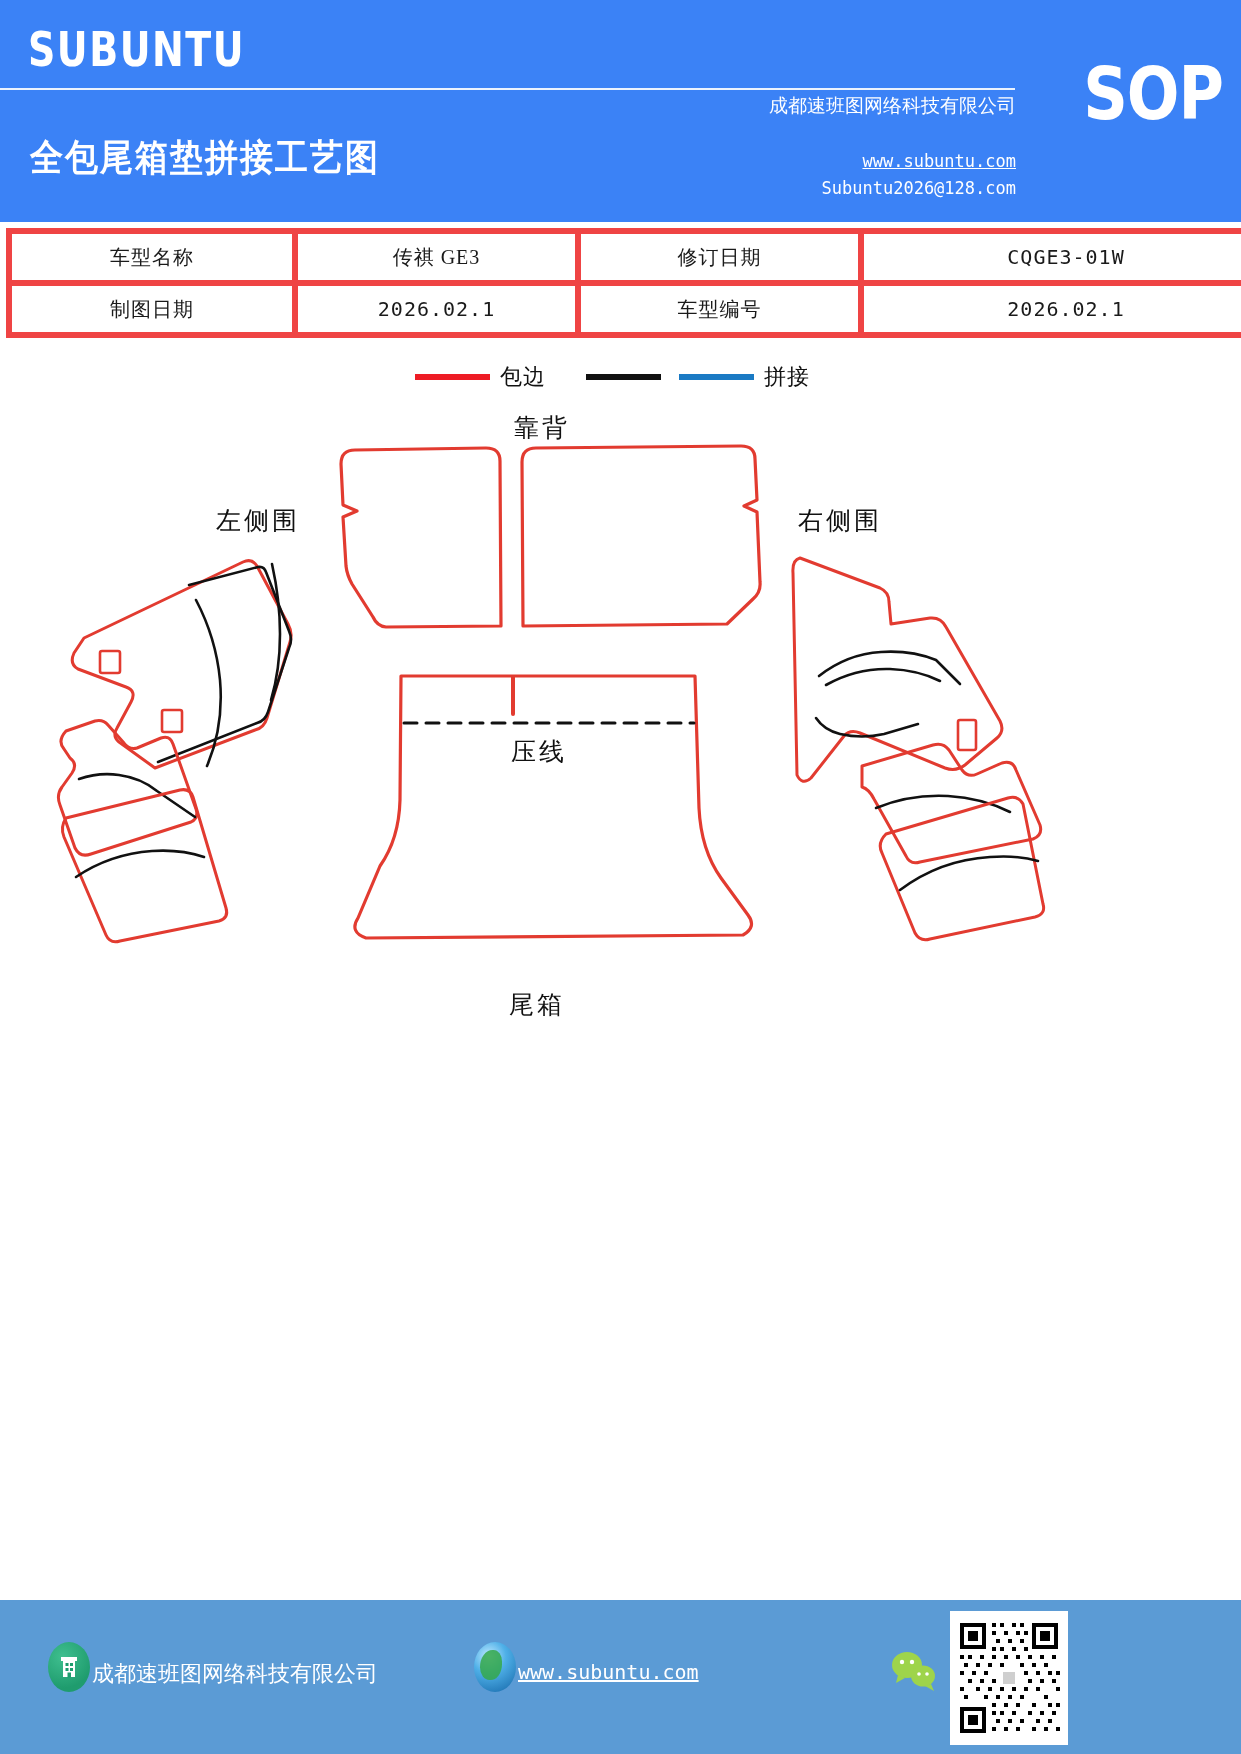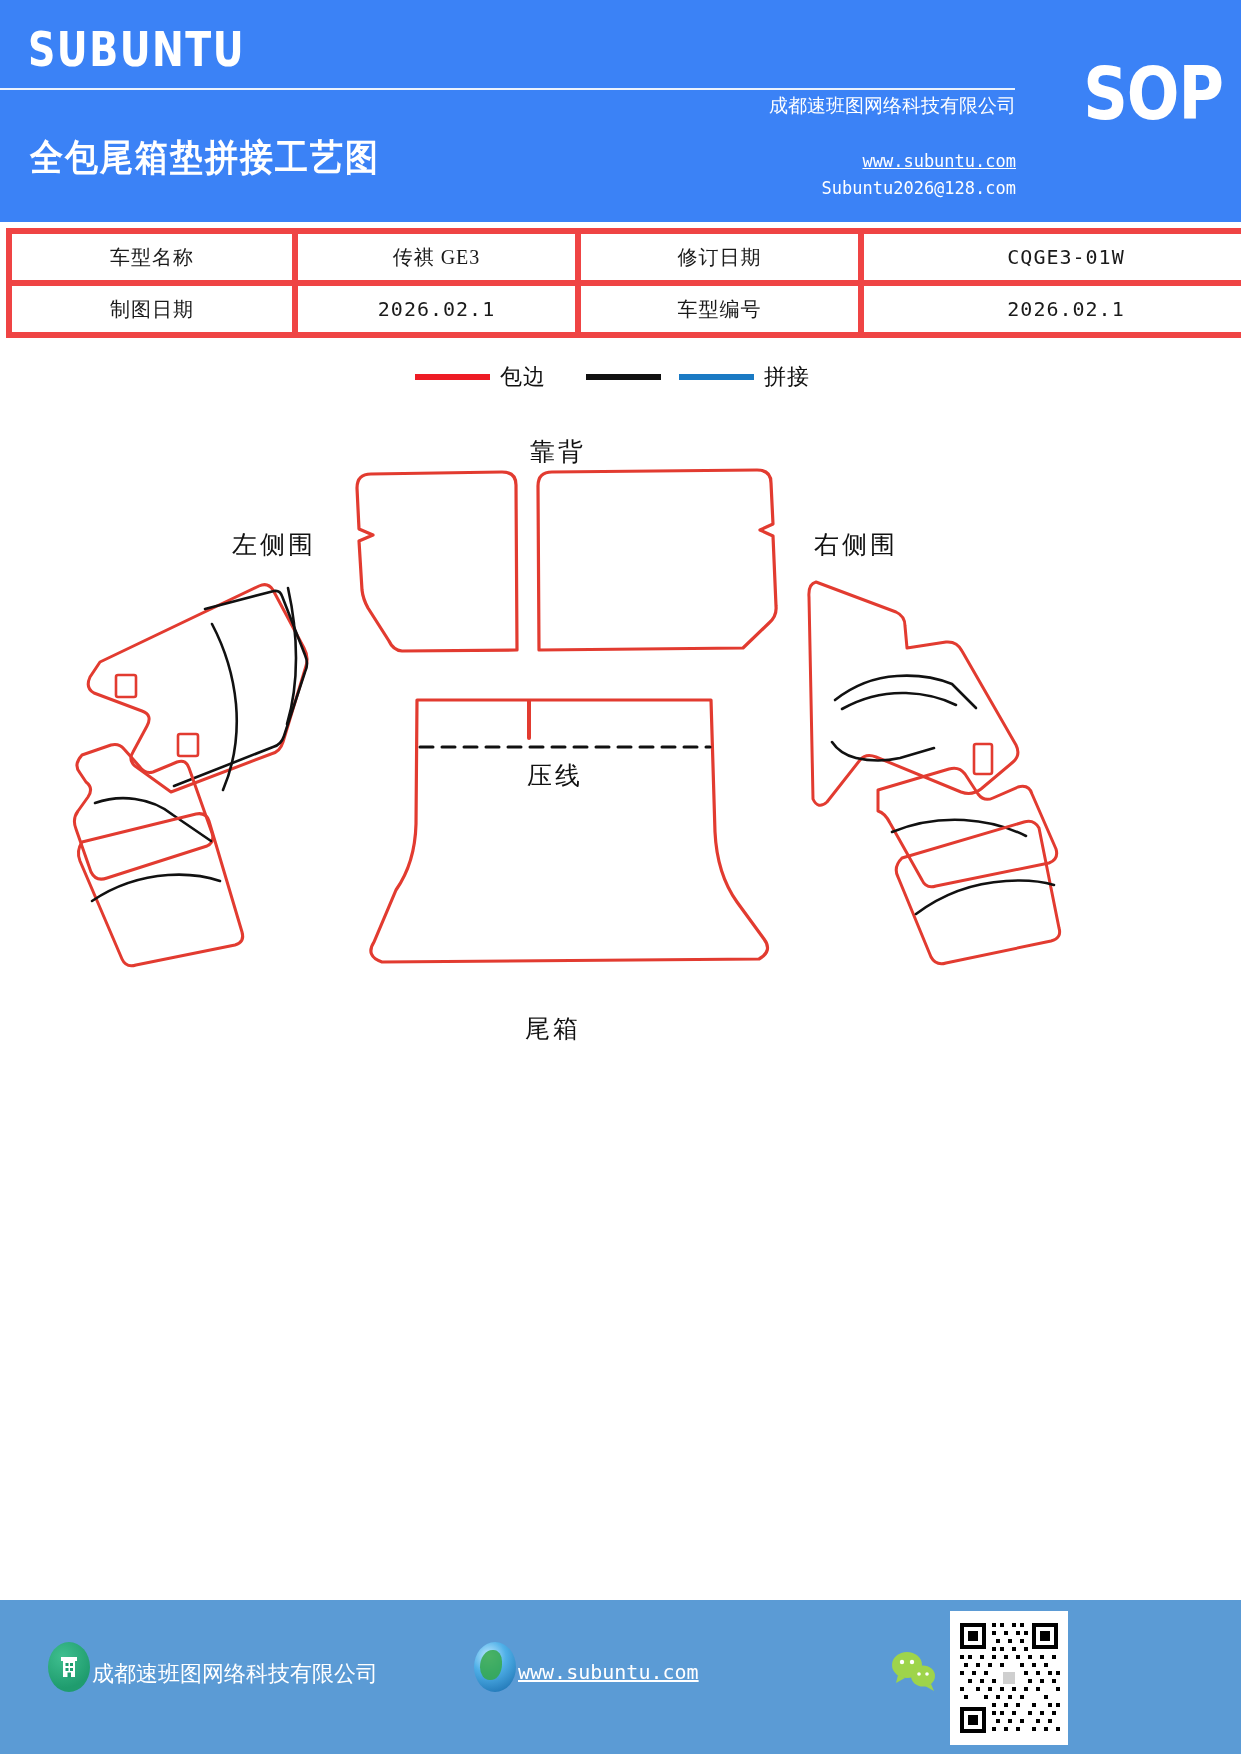--- a/index.html
+++ b/index.html
@@ -130,22 +130,22 @@
   .legend .lbl {
     font-size: 22px;
     color: #111;
     margin-right: 40px;
     letter-spacing: 1px;
   }
 
   
   .drawing {
     position: absolute;
-    left: 0; top: 412px;
-    width: 1018px; height: 660px; margin-left: 16px;
+    left: 0; top: 388px;
+    width: 1018px; height: 660px;
   }
   .dlabel {
     position: absolute;
     font-size: 25px;
     color: #111;
     letter-spacing: 3px;
     white-space: nowrap;
   }
 
   

